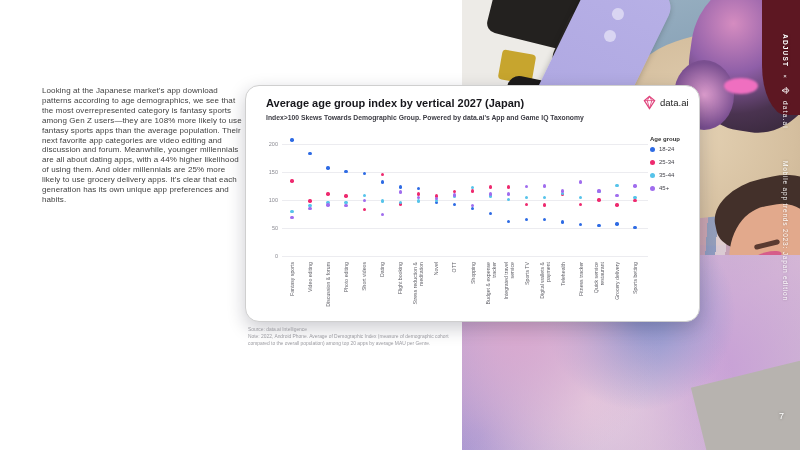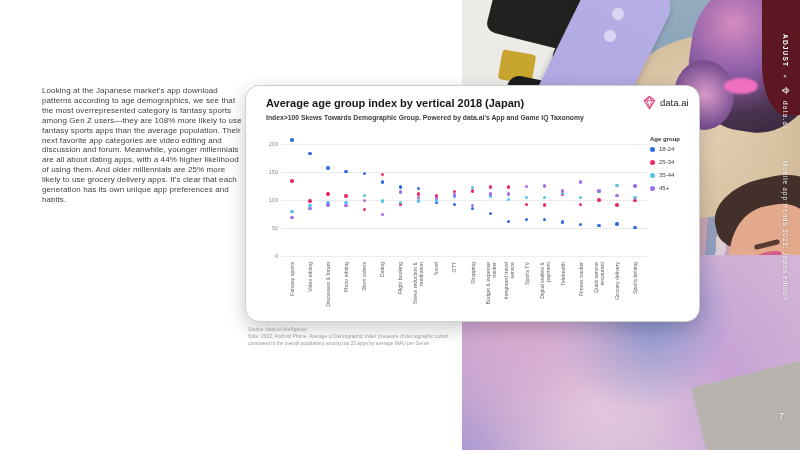--- a/index.html
+++ b/index.html
@@ -122,21 +122,21 @@
       <svg width="8" height="8" viewBox="0 0 16 16">
           <path d="M8 1 L14 6 L8 15 L2 6 Z M2 6 H14 M8 1 L5.5 6 L8 15 M8 1 L10.5 6 L8 15" fill="none" stroke="#ffffff" stroke-width="1.2"></path>
         </svg>
     </span>
     <span>data.ai</span>
     <span class="report">Mobile app trends 2023: Japan edition</span>
   </div>
   <div class="pageno">7</div>
 
   <div class="card">
-    <div class="card-title">Average age group index by vertical 2018 (Japan)</div>
+    <div class="card-title">Average age group index by vertical 2027 (Japan)</div>
     <div class="card-sub">Index&gt;100 Skews Towards Demographic Group. Powered by data.ai's App and Game IQ Taxonomy</div>
     <div class="card-logo">
       <svg width="15" height="15" viewBox="0 0 16 16">
         <path d="M8 1.5 L13.5 6 L8 14.5 L2.5 6 Z" fill="none" stroke="#e0447c" stroke-width="1.3"></path>
         <path d="M2.5 6 H13.5 M8 1.5 L5.6 6 L8 14.5 M8 1.5 L10.4 6 L8 14.5" fill="none" stroke="#e0447c" stroke-width="0.9"></path>
       </svg>
       <span>data.ai</span>
     </div>
 
     <div class="plot" id="plot">

